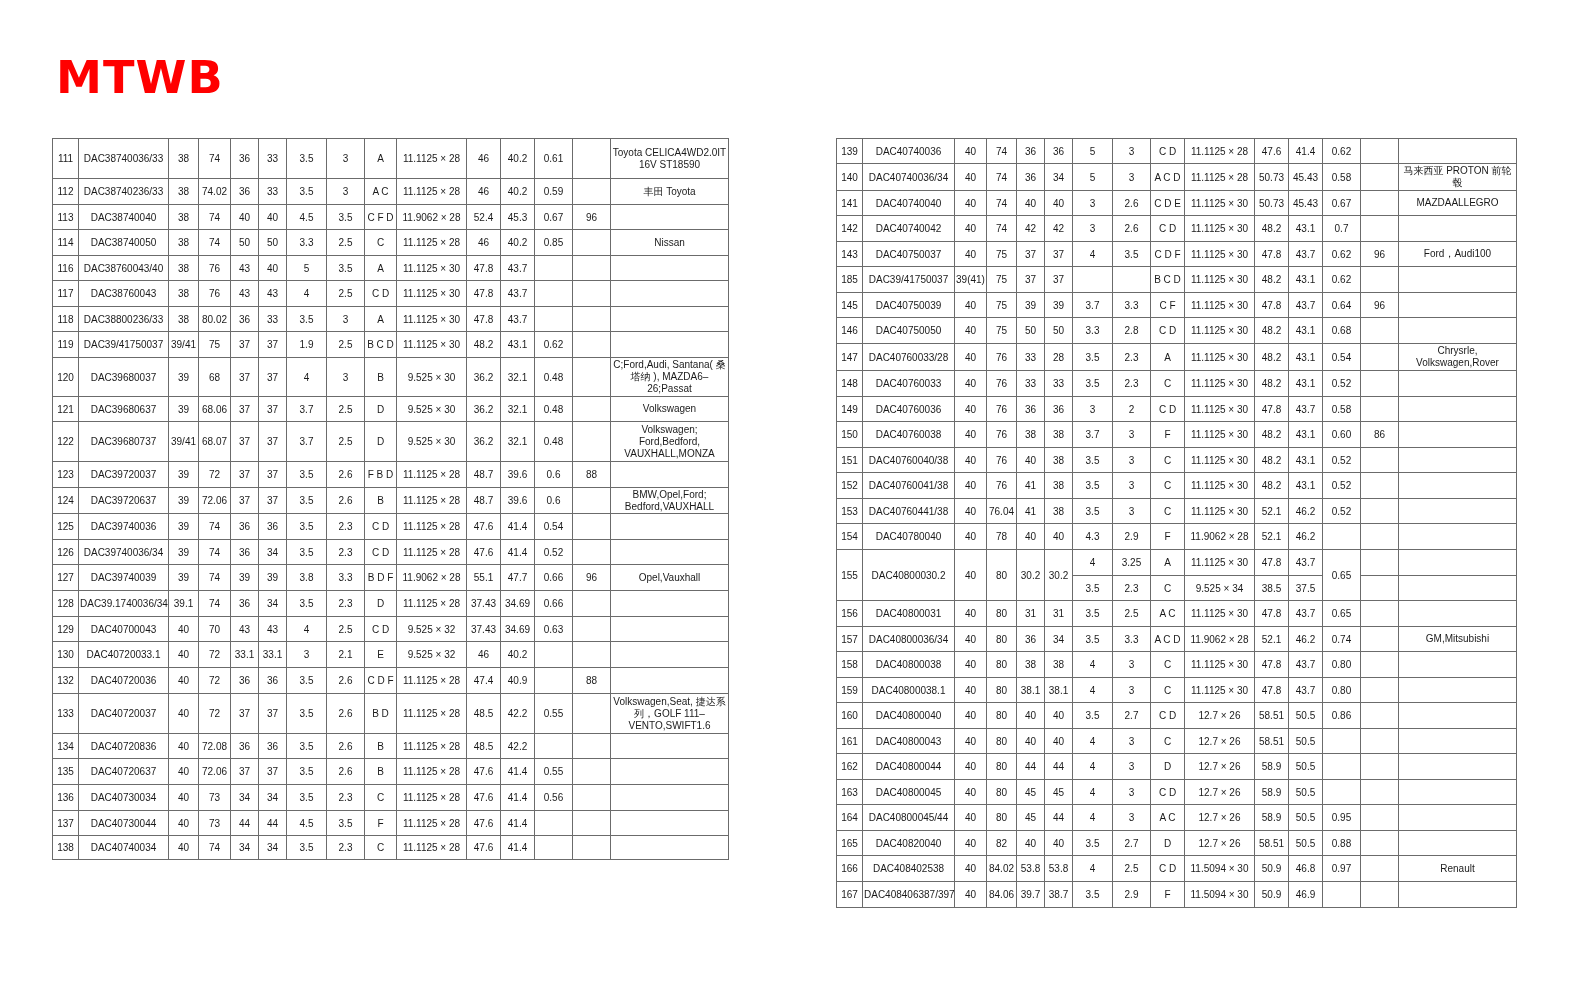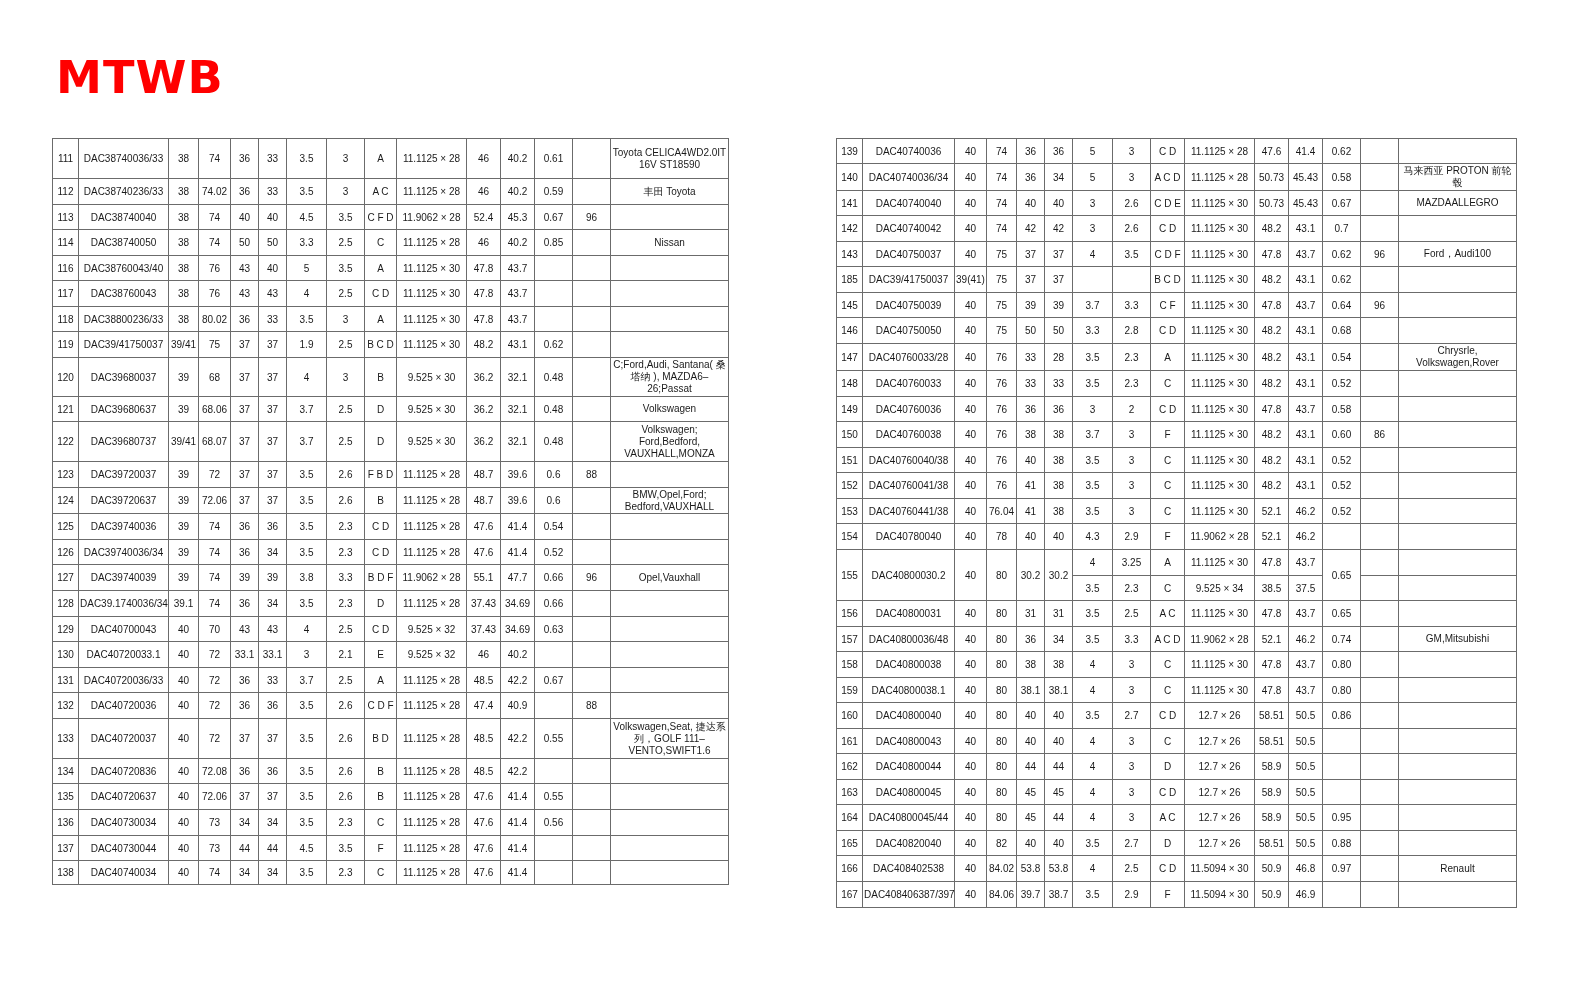--- a/index.html
+++ b/index.html
@@ -356,37 +356,20 @@
         <td>3</td>
         <td>2.1</td>
         <td>E</td>
         <td>9.525 × 32</td>
         <td>46</td>
         <td>40.2</td>
         <td></td>
         <td></td>
         <td class="app"></td>
       </tr>
-      <tr style="height: 25px;">
-        <td>131</td>
-        <td>DAC40720036/33</td>
-        <td>40</td>
-        <td>72</td>
-        <td>36</td>
-        <td>33</td>
-        <td>3.7</td>
-        <td>2.5</td>
-        <td>A</td>
-        <td>11.1125 × 28</td>
-        <td>48.5</td>
-        <td>42.2</td>
-        <td>0.67</td>
-        <td></td>
-        <td class="app"></td>
-      </tr>
       <tr style="height: 26px;">
         <td>132</td>
         <td>DAC40720036</td>
         <td>40</td>
         <td>72</td>
         <td>36</td>
         <td>36</td>
         <td>3.5</td>
         <td>2.6</td>
         <td>C D F</td>
@@ -832,21 +815,21 @@
         <td>A C</td>
         <td>11.1125 × 30</td>
         <td>47.8</td>
         <td>43.7</td>
         <td>0.65</td>
         <td></td>
         <td class="app"></td>
       </tr>
       <tr style="height: 25px;">
         <td>157</td>
-        <td>DAC40800036/48</td>
+        <td>DAC40800036/34</td>
         <td>40</td>
         <td>80</td>
         <td>36</td>
         <td>34</td>
         <td>3.5</td>
         <td>3.3</td>
         <td>A C D</td>
         <td>11.9062 × 28</td>
         <td>52.1</td>
         <td>46.2</td>

